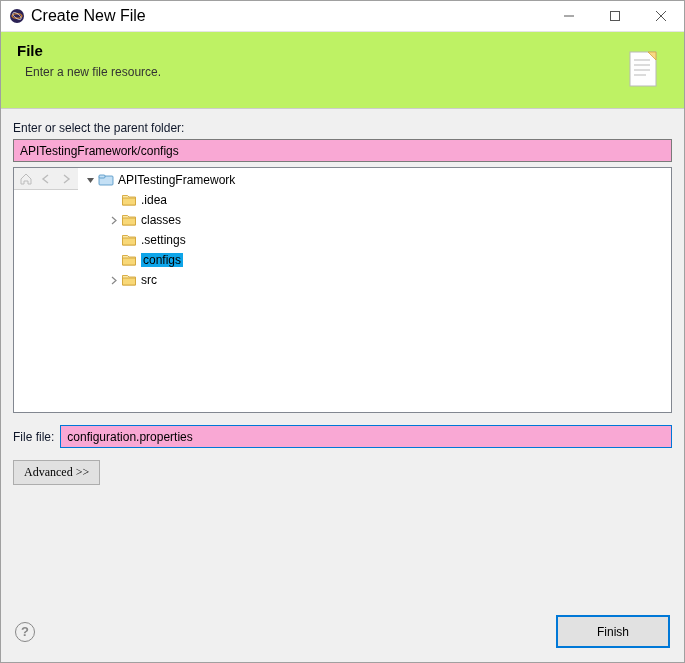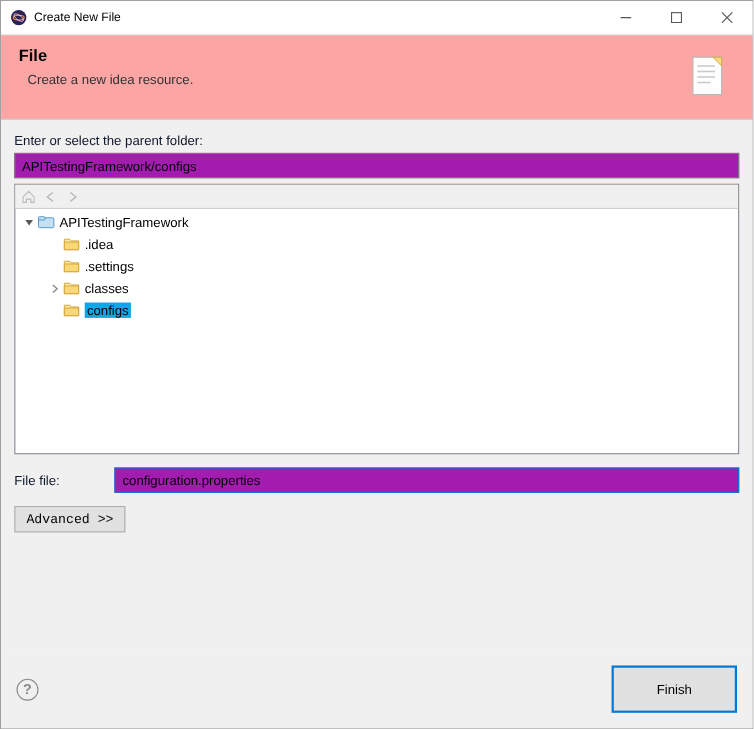--- a/index.html
+++ b/index.html
@@ -28,38 +28,38 @@
       align-items: center;
       padding-left: 8px;
     }
     .titlebar-icon {
       width: 16px;
       height: 16px;
       margin-right: 6px;
     }
     .titlebar-title {
       flex: 1;
-      font-size: 11px;
+      font-size: 16px;
       color: #000;
     }
     .titlebar-controls {
       display: flex;
       height: 100%;
     }
     .titlebar-btn {
       width: 46px;
       height: 30px;
       display: flex;
       align-items: center;
       justify-content: center;
       color: #555;
     }
     
     .header {
-      background: #fca5a5;
+      background: #bef264;
       padding: 10px 16px 14px 16px;
       display: flex;
       align-items: flex-start;
       border-bottom: 1px solid #ccc;
     }
     .header-text { flex: 1; }
     .header-title {
       font-size: 15px;
       font-weight: bold;
       color: #000;
@@ -88,30 +88,30 @@
       color: #0f172a;
       margin-bottom: 4px;
     }
     .text-input {
       width: 100%;
       height: 23px;
       border: 1px solid #7a7a7a;
       padding: 2px 6px;
       font-size: 12px;
       font-family: inherit;
-      background: #a21caf;
+      background: #f9a8d4;
     }
     .tree-container {
       border: 1px solid #828790;
       background: #fff;
       margin-top: 5px;
       margin-bottom: 12px;
       height: 246px;
       display: flex;
-      flex-direction: column;
+      flex-direction: row;
     }
     .tree-toolbar {
       height: 22px;
       background: #f0f0f0;
       border-bottom: 1px solid #d0d0d0;
       display: flex;
       align-items: center;
       padding: 0 4px;
       gap: 4px;
     }
@@ -158,27 +158,27 @@
     .tree-label { font-size: 12px; color: #000; }
     .indent-0 { padding-left: 4px; }
     .indent-1 { padding-left: 27px; }
     .filename-row {
       display: flex;
       align-items: center;
       margin-bottom: 12px;
       gap: 6px;
     }
     .filename-row .label { margin-bottom: 0; white-space: nowrap; }
-    .filename-row .text-input { border-color: #0078d7; flex: 1; margin-left: 44px; }
+    .filename-row .text-input { border-color: #0078d7; flex: 1; }
     .advanced-btn {
       background: #e1e1e1;
       border: 1px solid #adadad;
       padding: 4px 10px;
       font-size: 12px;
-      font-family: Liberation Mono, monospace;
+      font-family: Liberation Serif, serif;
       cursor: default;
       align-self: flex-start;
     }
     .spacer { flex: 1; }
     
     .footer {
       background: #f0f0f0;
       border-top: 0;
       padding: 10px 14px 14px 14px;
       display: flex;
@@ -192,21 +192,21 @@
       color: #888;
       display: flex;
       align-items: center;
       justify-content: center;
       font-size: 13px;
       font-weight: bold;
     }
     .footer-spacer { flex: 1; }
     .dialog-btn {
       min-width: 114px;
-      height: 43px;
+      height: 33px;
       background: #e1e1e1;
       border: 1px solid #adadad;
       font-size: 12px;
       font-family: inherit;
       margin-left: 8px;
       cursor: default;
     }
     .dialog-btn.primary {
       border: 2px solid #0078d7;
       background: #e1e1e1;
@@ -242,21 +242,21 @@
             <line x1="0" y1="0" x2="10" y2="10" stroke="currentColor" stroke-width="1"></line>
             <line x1="10" y1="0" x2="0" y2="10" stroke="currentColor" stroke-width="1"></line>
           </svg>
       </div>
     </div>
   </div>
 
   <div class="header">
     <div class="header-text">
       <div class="header-title">File</div>
-      <div class="header-desc">Create a new idea resource.</div>
+      <div class="header-desc">Enter a new file resource.</div>
     </div>
     <span class="header-icon">
       <svg viewBox="0 0 48 48" width="48" height="48">
         <rect x="10" y="6" width="26" height="34" fill="#fefefe" stroke="#b8b8b8" stroke-width="1"></rect>
         <polygon points="28,6 36,6 36,14" fill="#f9d985" stroke="#d4a63a" stroke-width="0.8"></polygon>
         <line x1="14" y1="14" x2="30" y2="14" stroke="#c8c8c8" stroke-width="1.3"></line>
         <line x1="14" y1="19" x2="30" y2="19" stroke="#c8c8c8" stroke-width="1.3"></line>
         <line x1="14" y1="24" x2="30" y2="24" stroke="#c8c8c8" stroke-width="1.3"></line>
         <line x1="14" y1="29" x2="26" y2="29" stroke="#c8c8c8" stroke-width="1.3"></line>
       </svg>
@@ -305,46 +305,58 @@
         <div id="tree-children">
             <div class="tree-item indent-1">
               <span class="expand-arrow blank"></span>
               <span class="tree-icon"><svg width="16" height="16" viewBox="0 0 16 16">
   <path d="M1.5 3.5 h5 l1.5 1.5 h6.5 v8 h-13 z" fill="#fce9a8" stroke="#d4a63a" stroke-width="0.9"></path>
   <path d="M1.5 6 h13 v7 h-13 z" fill="#f8d878" stroke="#d4a63a" stroke-width="0.9"></path>
 </svg></span>
               <span class="tree-label-wrap"><span class="tree-label">.idea</span></span>
             </div>
             <div class="tree-item indent-1">
+              <span class="expand-arrow">
+                <svg width="9" height="9" viewBox="0 0 9 9">
+                  <path d="M3 1 L7 4.5 L3 8" fill="none" stroke="#888" stroke-width="1.2"></path>
+                </svg>
+              </span>
+              <span class="tree-icon"><svg width="16" height="16" viewBox="0 0 16 16">
+  <path d="M1.5 3.5 h5 l1.5 1.5 h6.5 v8 h-13 z" fill="#fce9a8" stroke="#d4a63a" stroke-width="0.9"></path>
+  <path d="M1.5 6 h13 v7 h-13 z" fill="#f8d878" stroke="#d4a63a" stroke-width="0.9"></path>
+</svg></span>
+              <span class="tree-label-wrap"><span class="tree-label">classes</span></span>
+            </div>
+            <div class="tree-item indent-1">
               <span class="expand-arrow blank"></span>
               <span class="tree-icon"><svg width="16" height="16" viewBox="0 0 16 16">
   <path d="M1.5 3.5 h5 l1.5 1.5 h6.5 v8 h-13 z" fill="#fce9a8" stroke="#d4a63a" stroke-width="0.9"></path>
   <path d="M1.5 6 h13 v7 h-13 z" fill="#f8d878" stroke="#d4a63a" stroke-width="0.9"></path>
 </svg></span>
               <span class="tree-label-wrap"><span class="tree-label">.settings</span></span>
+            </div>
+            <div class="tree-item indent-1 selected">
+              <span class="expand-arrow blank"></span>
+              <span class="tree-icon"><svg width="16" height="16" viewBox="0 0 16 16">
+  <path d="M1.5 3.5 h5 l1.5 1.5 h6.5 v8 h-13 z" fill="#fce9a8" stroke="#d4a63a" stroke-width="0.9"></path>
+  <path d="M1.5 6 h13 v7 h-13 z" fill="#f8d878" stroke="#d4a63a" stroke-width="0.9"></path>
+</svg></span>
+              <span class="tree-label-wrap"><span class="tree-label">configs</span></span>
             </div>
             <div class="tree-item indent-1">
               <span class="expand-arrow">
                 <svg width="9" height="9" viewBox="0 0 9 9">
                   <path d="M3 1 L7 4.5 L3 8" fill="none" stroke="#888" stroke-width="1.2"></path>
                 </svg>
               </span>
               <span class="tree-icon"><svg width="16" height="16" viewBox="0 0 16 16">
   <path d="M1.5 3.5 h5 l1.5 1.5 h6.5 v8 h-13 z" fill="#fce9a8" stroke="#d4a63a" stroke-width="0.9"></path>
   <path d="M1.5 6 h13 v7 h-13 z" fill="#f8d878" stroke="#d4a63a" stroke-width="0.9"></path>
 </svg></span>
-              <span class="tree-label-wrap"><span class="tree-label">classes</span></span>
-            </div>
-            <div class="tree-item indent-1 selected">
-              <span class="expand-arrow blank"></span>
-              <span class="tree-icon"><svg width="16" height="16" viewBox="0 0 16 16">
-  <path d="M1.5 3.5 h5 l1.5 1.5 h6.5 v8 h-13 z" fill="#fce9a8" stroke="#d4a63a" stroke-width="0.9"></path>
-  <path d="M1.5 6 h13 v7 h-13 z" fill="#f8d878" stroke="#d4a63a" stroke-width="0.9"></path>
-</svg></span>
-              <span class="tree-label-wrap"><span class="tree-label">configs</span></span>
+              <span class="tree-label-wrap"><span class="tree-label">src</span></span>
             </div>
           </div>
       </div>
     </div>
 
     <div class="filename-row">
       <span class="label">File file:</span>
       <input class="text-input" type="text" value="configuration.properties" style="">
     </div>
 

